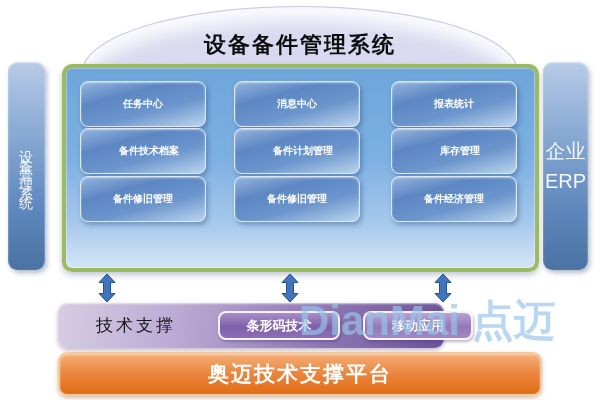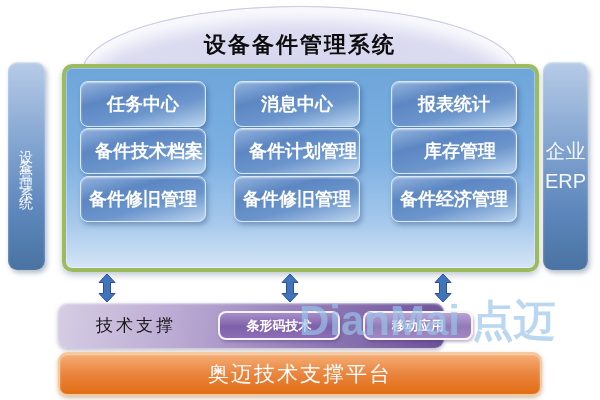--- a/index.html
+++ b/index.html
@@ -44,21 +44,21 @@
     border: 4px solid #9cbb5e; border-radius: 10px;
     background: linear-gradient(180deg, #6ea6da 0%, #7db0e2 45%, #a7c9ec 78%, #d5e5f6 100%);
     box-shadow: 0 3px 6px rgba(110,130,155,0.45), inset 0 0 0 1px rgba(255,255,255,0.35);
     z-index: 3;
   }
   .modbtn {
     position: absolute; height: 46px; width: 126px;
     border-radius: 8px; border: 1px solid #dbe9f8;
     background: linear-gradient(165deg, #93b4de 0%, #5d87c3 32%, #6b95cc 62%, #bad4ef 100%);
     box-shadow: 2px 3px 5px rgba(25,55,105,0.35), inset 0 1px 2px rgba(255,255,255,0.55);
-    color: #fff; font-size: 18px; font-weight: bold;
+    color: #fff; font-size: 10px; font-weight: bold;
     display: flex; align-items: center; justify-content: center; white-space: nowrap;
   }
   .c1 { left: 14px; }  .c2 { left: 168px; } .c3 { left: 325px; }
   .r1 { top: 13px; }   .r2 { top: 60px; padding-left: 12px; }   .r3 { top: 108px; }
   .settingsbar {
     position: absolute; left: 14px; top: 154px; width: 438px; height: 39px;
     border-radius: 8px; border: 1px solid #dde9f8;
     background: linear-gradient(180deg, #8fb4e2 0%, #3f71b8 42%, #3567b1 62%, #a9c8ea 100%);
     box-shadow: 2px 3px 5px rgba(25,55,105,0.35), inset 0 1px 2px rgba(255,255,255,0.55);
     color: #fff; font-size: 15px; font-weight: bold;
@@ -90,21 +90,21 @@
   .techbtn1 { left: 160px; width: 122px;
     background: linear-gradient(180deg, #a78fc8 0%, #7e5faa 55%, #8d6fb6 100%); }
   .techbtn2 { left: 305px; width: 110px;
     background: linear-gradient(180deg, #b8a3d3 0%, #9379b8 55%, #a288c4 100%); }
   
   .platformbar {
     position: absolute; left: 58px; top: 352px; width: 484px; height: 44px;
     border-radius: 9px; border: 2px solid #f3c9a0;
     background: linear-gradient(180deg, #f5ae76 0%, #ea8640 48%, #e26c14 100%);
     box-shadow: 0 2px 4px rgba(150,90,40,0.4), inset 0 1px 2px rgba(255,255,255,0.5);
-    color: #fff; font-size: 21px; font-weight: normal; letter-spacing: 2px;
+    color: #fff; font-size: 21px; font-weight: bold; letter-spacing: 2px;
     display: flex; align-items: center; justify-content: center;
     z-index: 4;
   }
   
   .watermark {
     position: absolute; left: 299px; top: 293px; z-index: 6;
     font-size: 42px; font-weight: bold; white-space: nowrap;
     color: rgba(152,196,233,0.68);
     pointer-events: none;
   }

